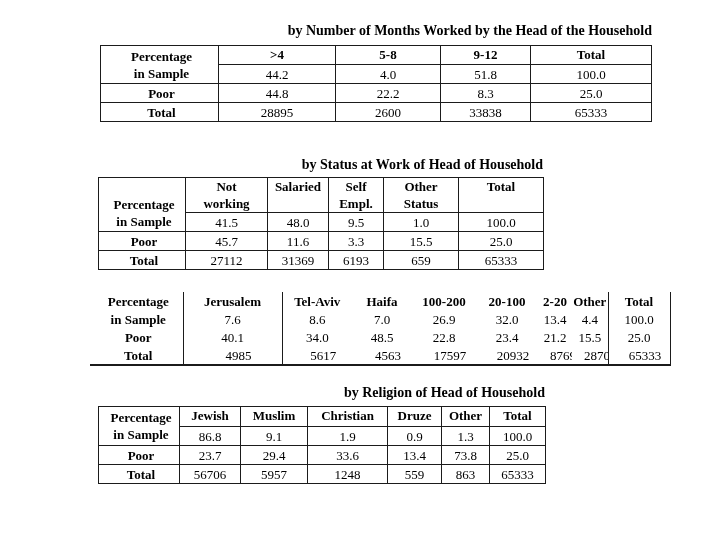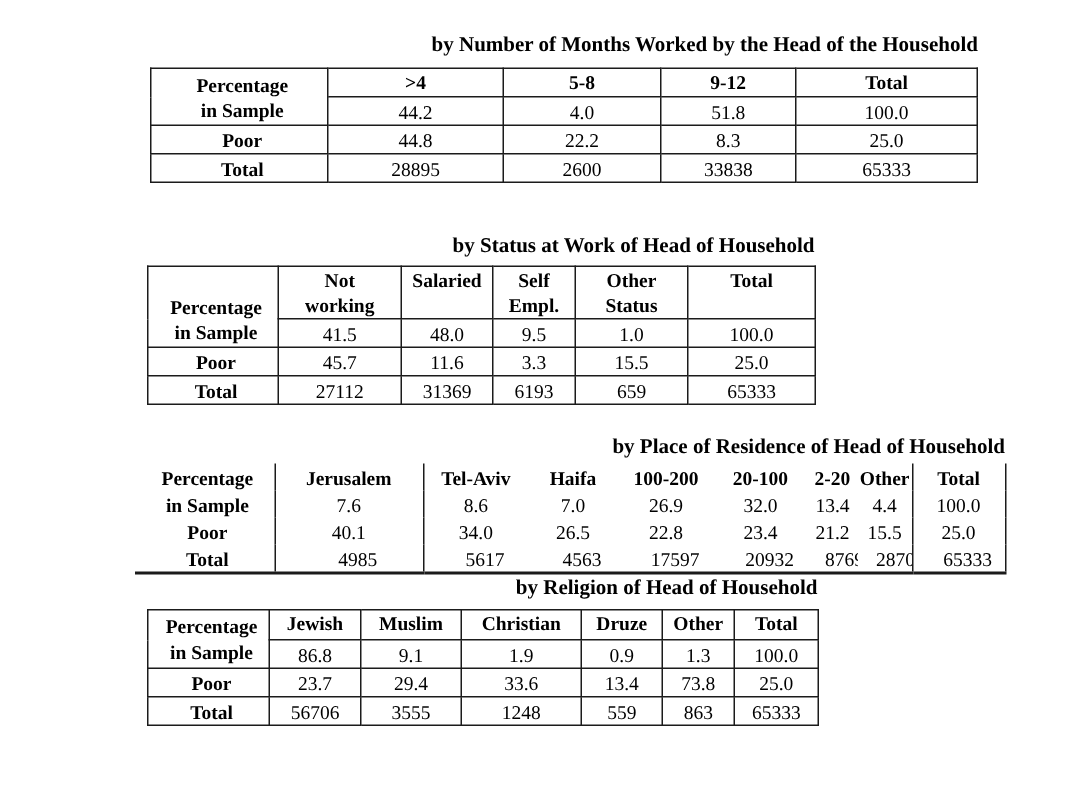--- a/index.html
+++ b/index.html
@@ -131,21 +131,20 @@
         <td>31369</td>
         <td>6193</td>
         <td>659</td>
         <td>65333</td>
       </tr>
     </tbody>
       </table>
   </div>
 
   <div class="sec" style="left:90px;top:290px;width:580px;">
-    <div class="ttl">by Place of Residence of Head of Household</div>
     <table id="t3" style="width:580px;margin-top:2px;">
       <colgroup>
           <col style="width:93px">
           <col style="width:99px">
           <col style="width:70px">
           <col style="width:60px">
           <col style="width:64px">
           <col style="width:62px">
           <col style="width:34px">
           <col style="width:36px">
@@ -171,21 +170,21 @@
         <td>26.9</td>
         <td>32.0</td>
         <td>13.4</td>
         <td>4.4</td>
         <td>100.0</td>
       </tr>
       <tr>
         <td class="lblcell">Poor</td>
         <td>40.1</td>
         <td>34.0</td>
-        <td>26.5</td>
+        <td>48.5</td>
         <td>22.8</td>
         <td>23.4</td>
         <td>21.2</td>
         <td>15.5</td>
         <td>25.0</td>
       </tr>
       <tr class="last">
         <td class="lblcell">Total</td>
         <td>4985</td>
         <td>5617</td>
@@ -238,21 +237,21 @@
         <td>23.7</td>
         <td>29.4</td>
         <td>33.6</td>
         <td>13.4</td>
         <td>73.8</td>
         <td>25.0</td>
       </tr>
       <tr>
         <td class="lblcell">Total</td>
         <td>56706</td>
-        <td>3555</td>
+        <td>5957</td>
         <td>1248</td>
         <td>559</td>
         <td>863</td>
         <td>65333</td>
       </tr>
     </tbody>
       </table>
   </div>
 
 </div>

